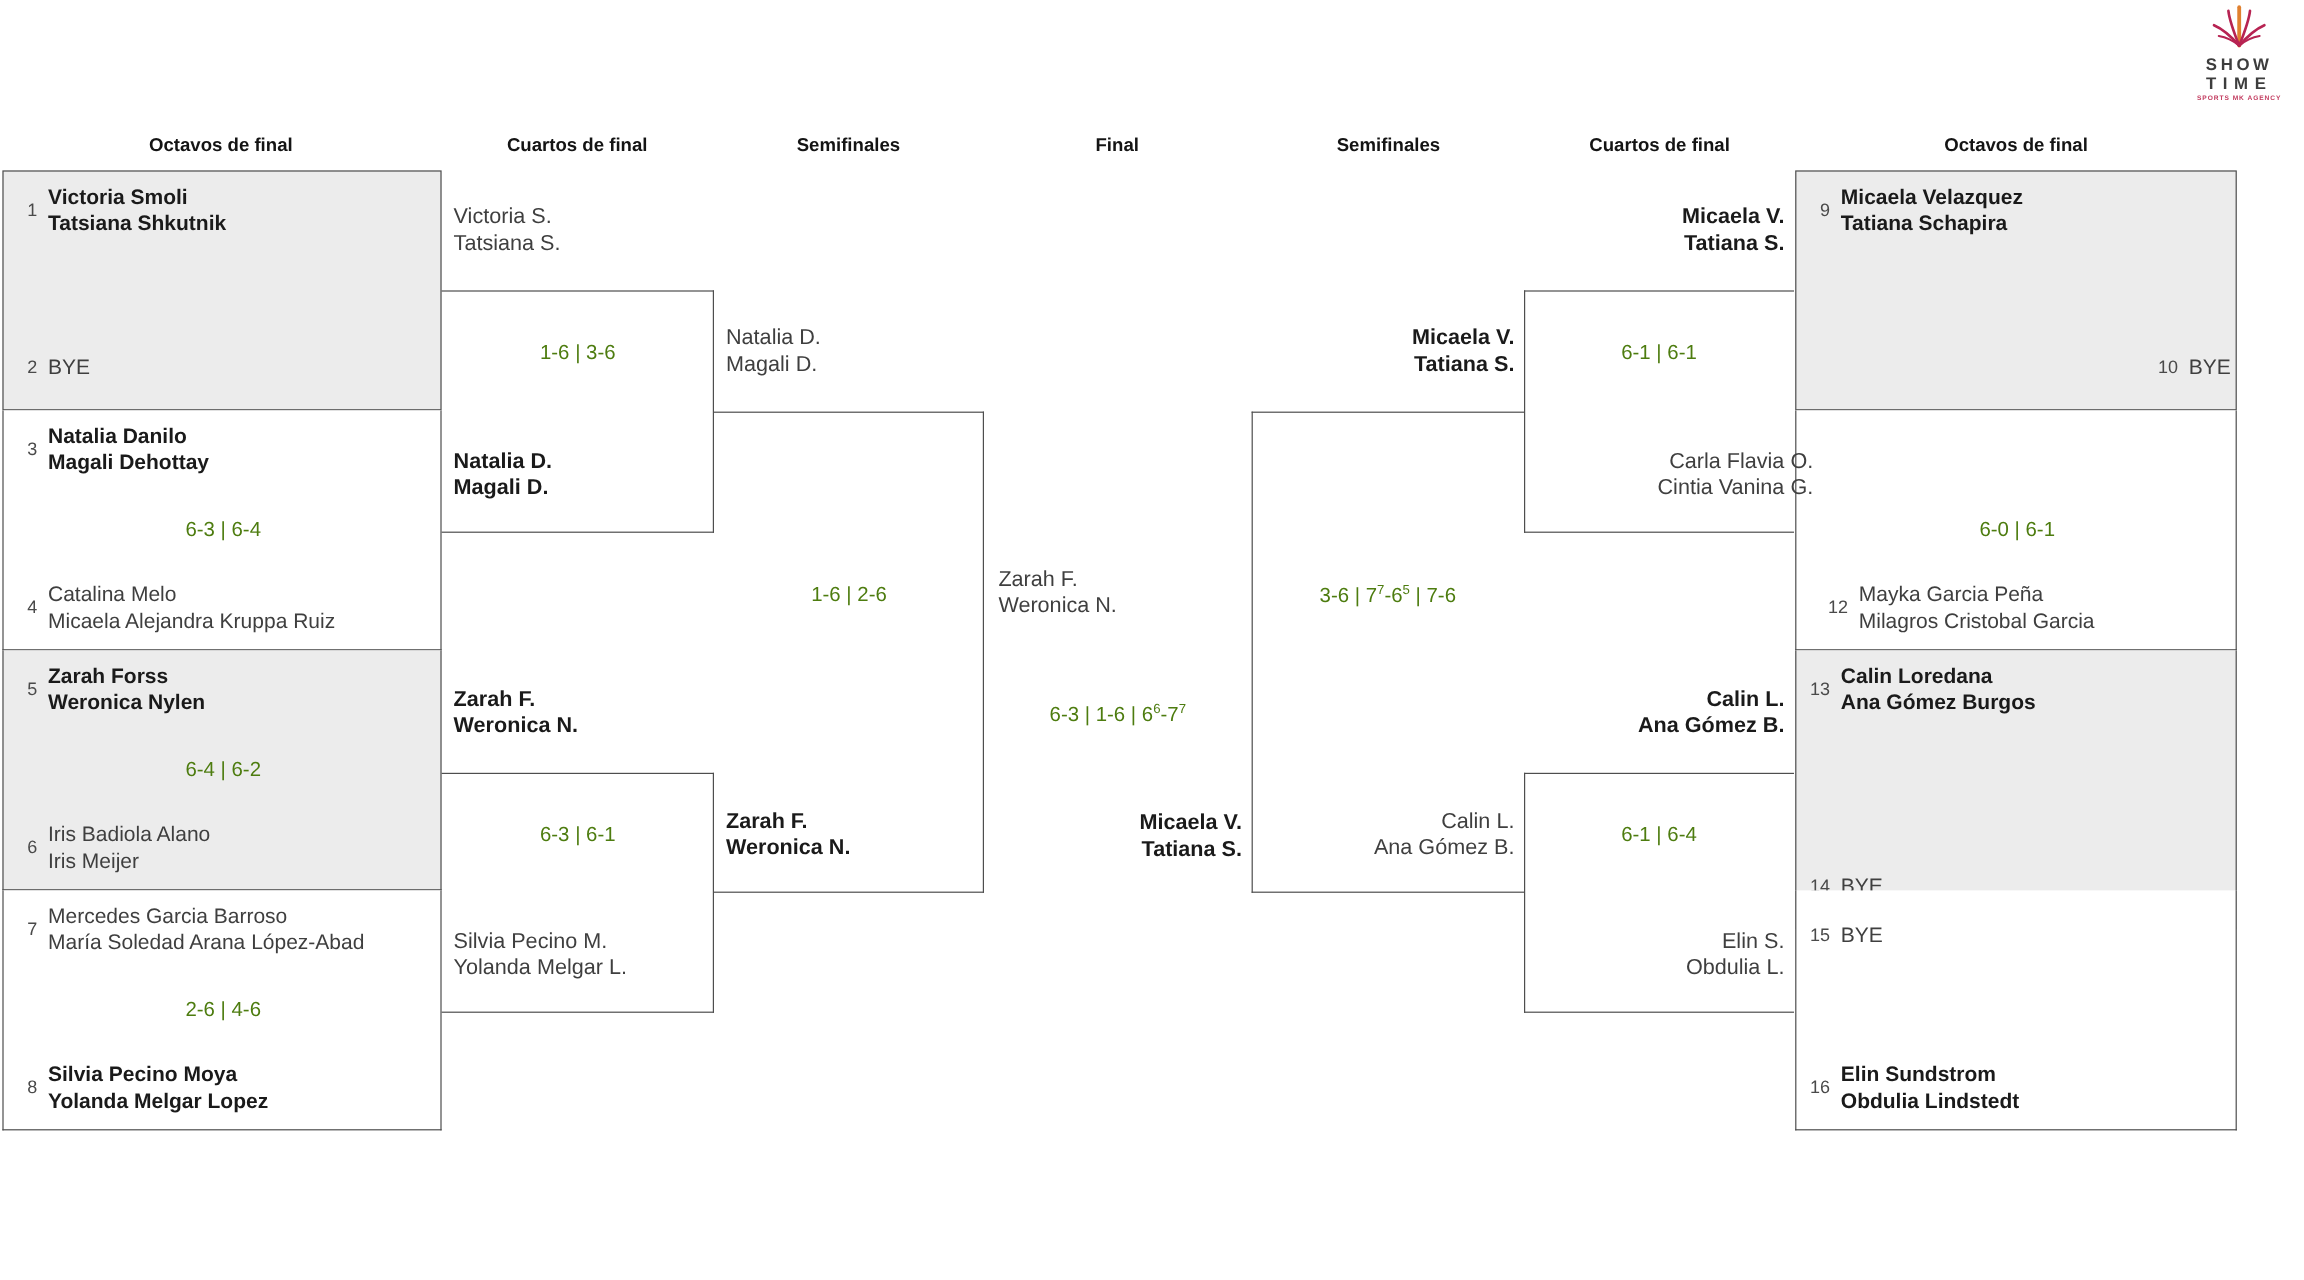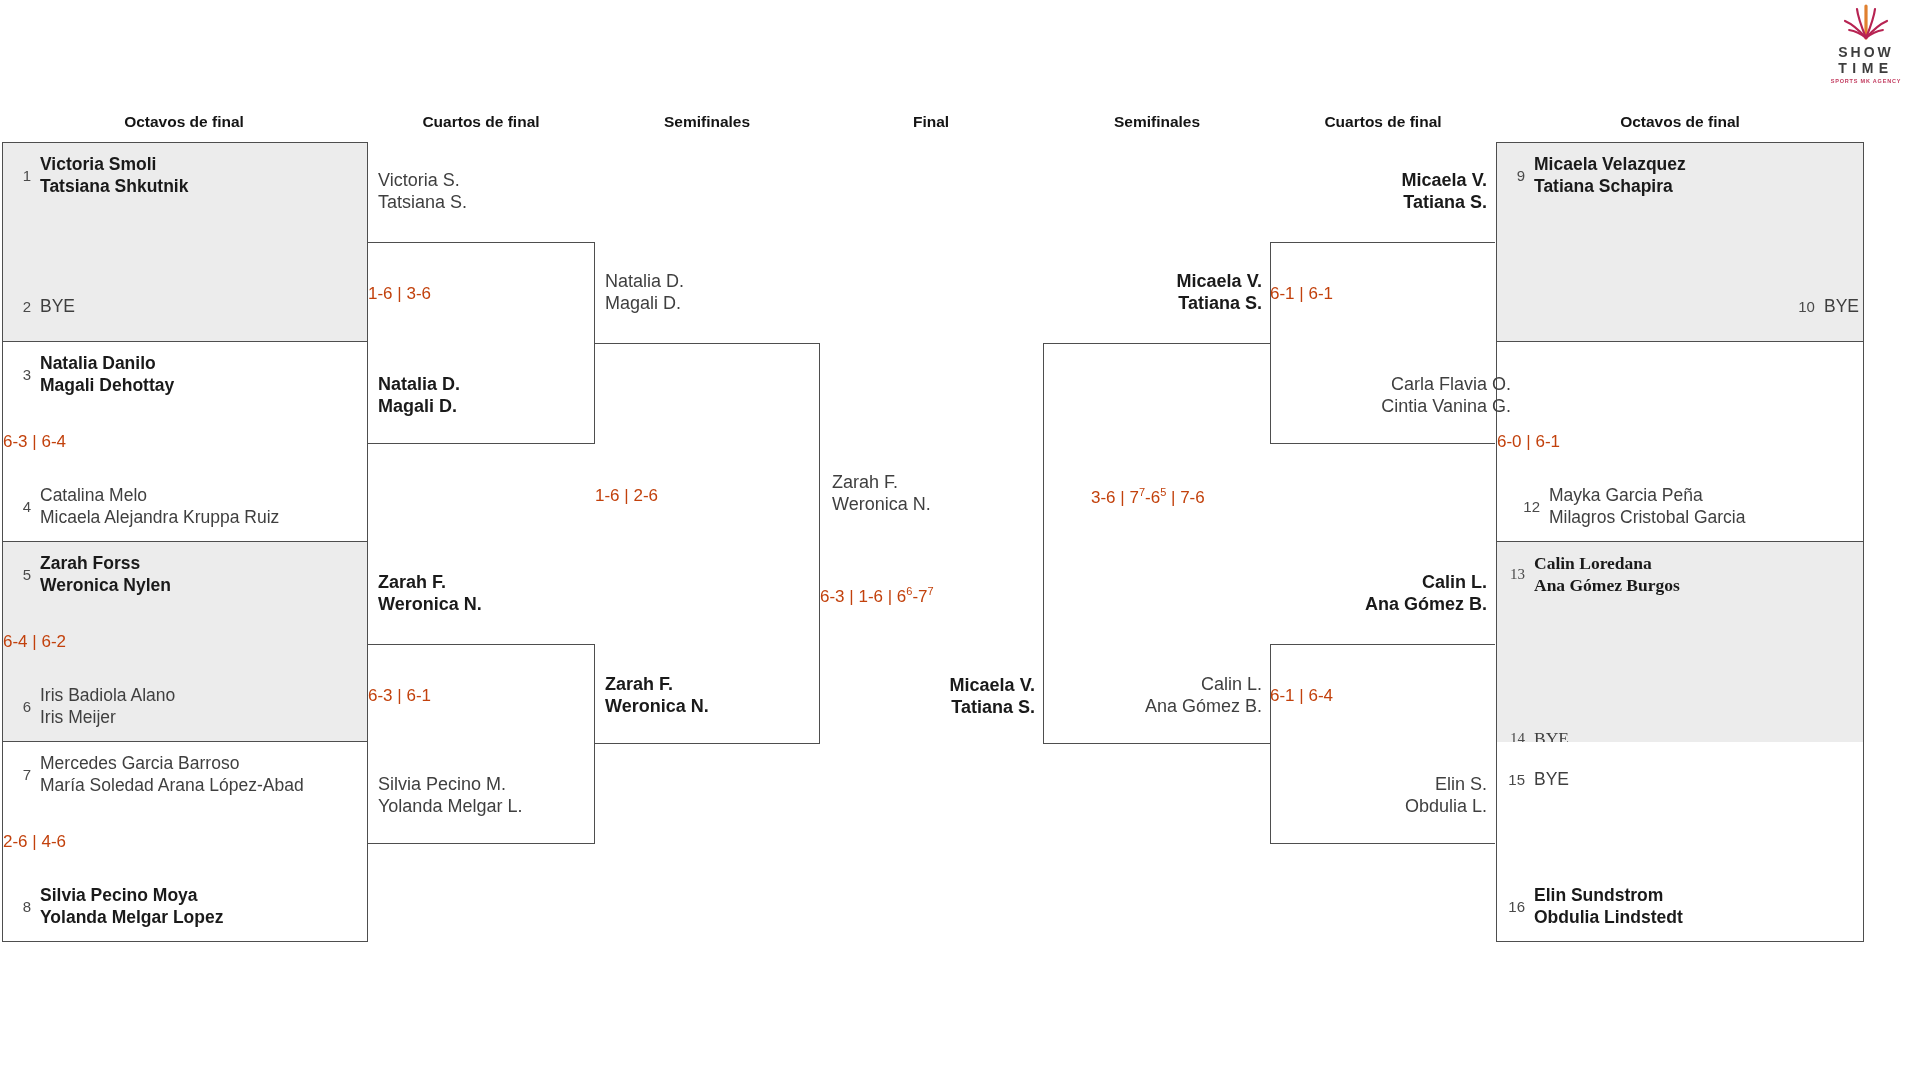--- a/index.html
+++ b/index.html
@@ -23,21 +23,21 @@
   .conn{position:absolute;box-sizing:border-box;}
   .conn.L{border:1.6px solid #4e4e4e;border-left:none;}
   .conn.R{border:1.6px solid #4e4e4e;border-right:none;}
 
   .team{position:absolute;display:flex;align-items:center;}
   .seed{width:22px;text-align:right;font-size:15px;color:#4a4a4a;flex:none;margin-right:9px;}
   .names{font-size:17.5px;line-height:21.5px;white-space:nowrap;}
   .b{font-weight:700;color:#1a1a1a;}
   .r{font-weight:400;color:#3f3f3f;}
 
-  .score{position:absolute;text-align:left;font-size:17px;color:#c2410c;white-space:nowrap;}
+  .score{position:absolute;text-align:center;font-size:17px;color:#4d7c0f;white-space:nowrap;}
   .score sup{font-size:11px;}
   .lbl{position:absolute;font-size:18px;line-height:21.5px;white-space:nowrap;}
 </style>
 </head>
 <body>
 
 <div id="canvas">
 
 
   <div id="logo">
@@ -144,21 +144,21 @@
       <div class="obox" style="left: 1496px; top: 342px; width: 368px; height: 200px;">
         <div class="team" style="left: 6px; right: 4px; bottom: 13px; margin-left: 15px;">
           <div class="seed">12</div>
           <div class="names r">
             <div>Mayka Garcia Peña</div>
             <div>Milagros Cristobal Garcia</div>
           </div>
         </div>
         <div class="score" style="left: 0px; width: 368px; top: 90px;">6-0 | 6-1</div>
       </div>
-      <div class="obox shade" style="left: 1496px; top: 542px; width: 368px; height: 232px; font-family: Liberation Serif, serif;">
+      <div class="obox shade" style="left: 1496px; top: 542px; width: 368px; height: 232px;">
         <div class="team" style="left: 6px; right: 4px; top: 11px;">
           <div class="seed">13</div>
           <div class="names b">
             <div>Calin Loredana</div>
             <div>Ana Gómez Burgos</div>
           </div>
         </div>
         <div class="team" style="left: 6px; right: 4px; bottom: 24px;">
           <div class="seed">14</div>
           <div class="names r">
@@ -229,21 +229,21 @@
       <div class="score" style="left: 595px; width: 225px; top: 486px;">1-6 | 2-6</div>
       <div class="lbl b" style="top: 674px; left: 605px;">
         <div>Zarah F.</div>
         <div>Weronica N.</div>
       </div>
       <div class="conn R" style="left: 1043px; top: 343px; width: 227px; height: 401px;"></div>
       <div class="lbl b" style="top: 271px; right: 658px; text-align: right;">
         <div>Micaela V.</div>
         <div>Tatiana S.</div>
       </div>
-      <div class="score" style="left: 1043px; width: 227px; top: 486px; padding-left: 48px;">3-6 | 7<sup>7</sup>-6<sup>5</sup> | 7-6</div>
+      <div class="score" style="left: 1043px; width: 227px; top: 486px;">3-6 | 7<sup>7</sup>-6<sup>5</sup> | 7-6</div>
       <div class="lbl r" style="top: 674px; right: 658px; text-align: right;">
         <div>Calin L.</div>
         <div>Ana Gómez B.</div>
       </div>
       <div class="lbl r" style="left: 832px; top: 472px;">
         <div>Zarah F.</div>
         <div>Weronica N.</div>
       </div>
       <div class="score" style="left: 820px; width: 223px; top: 585px;">6-3 | 1-6 | 6<sup>6</sup>-7<sup>7</sup></div>
       <div class="lbl b" style="right: 885px; top: 675px; text-align: right;">

